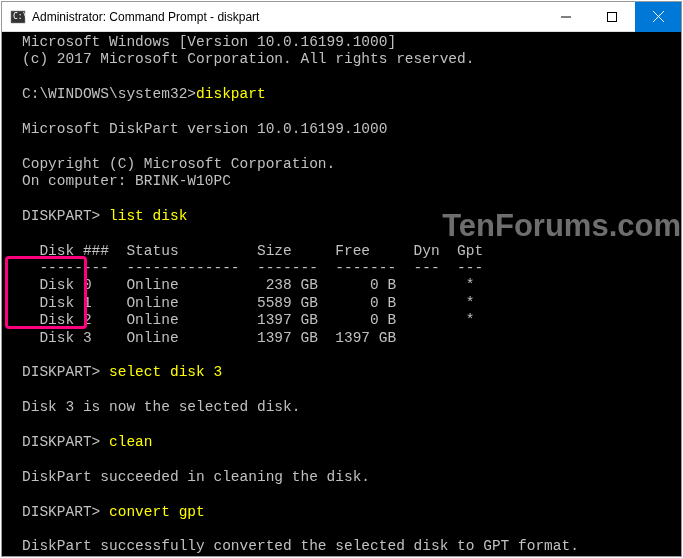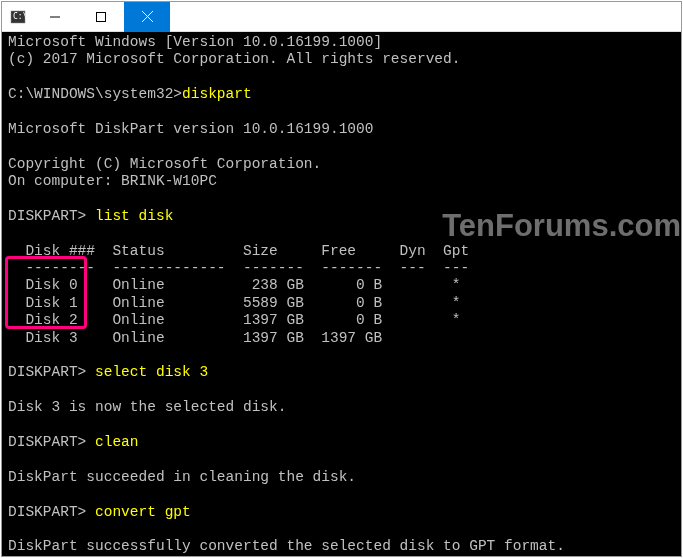--- a/index.html
+++ b/index.html
@@ -6,36 +6,37 @@
 body{background:#fff;font-family:Consolas,'Courier New',monospace;width:683px;height:558px;overflow:hidden}
 .frame{border:1px solid #999;width:681px;height:556px;margin:1px;background:#fff}
 .window{width:679px;height:554px;margin:0;background:#000}
 .titlebar{height:30px;background:#fff;display:flex;align-items:center;padding:0 0 0 8px;font-family:'Segoe UI',sans-serif;font-size:12px;color:#000;border-bottom:1px solid #ddd}
 .titlebar .icon{width:16px;height:16px;margin-right:6px;display:flex;align-items:center;justify-content:center}
 .titlebar .title{flex:1}
 .winbtn{width:46px;height:30px;display:flex;align-items:center;justify-content:center;font-family:'Segoe UI',sans-serif}
 .winbtn.min{font-size:18px}
 .winbtn.max{font-size:11px}
 .winbtn.close{background:#0078d7;color:#fff;font-size:14px}
-.terminal{background:#000;color:#c0c0c0;font-size:14.5px;line-height:1.2;padding:2px 6px;white-space:pre;font-family:Consolas,'Courier New',monospace;height:524px;position:relative}
+.terminal{background:#000;color:#c0c0c0;font-size:14.5px;line-height:1.2;padding:2px 20px;white-space:pre;font-family:Consolas,'Courier New',monospace;height:524px;position:relative}
 .yellow{color:#ffff00}
 .highlight-box{border:3px solid #ff007f;border-radius:4px;position:absolute;left:3px;top:224px;width:82px;height:73px;pointer-events:none}
 .watermark{position:absolute;top:175px;left:0;width:100%;text-align:right;font-family:Arial,sans-serif;font-size:31px;font-weight:bold;color:rgba(200,200,200,0.55);pointer-events:none;letter-spacing:0px}
 </style>
 </head>
 <body>
 <div class="frame">
 <div class="window">
 <div class="titlebar">
 <span class="icon">
           <svg width="16" height="16" viewBox="0 0 16 16">
             <rect x="1" y="2" width="14" height="12" fill="#333" stroke="#888" stroke-width="0.5"></rect>
             <text x="3" y="10" font-size="8" fill="#fff" font-family="monospace">C:\</text>
           </svg>
         </span>
+<span class="title">Administrator: Command Prompt - diskpart</span>
 <div class="winbtn min">
           <svg width="10" height="10">
             <line x1="0" y1="5" x2="10" y2="5" stroke="#000" stroke-width="1"></line>
           </svg>
         </div>
 <div class="winbtn max">
           <svg width="10" height="10">
             <rect x="0.5" y="0.5" width="9" height="9" fill="none" stroke="#000" stroke-width="1"></rect>
           </svg>
         </div>

